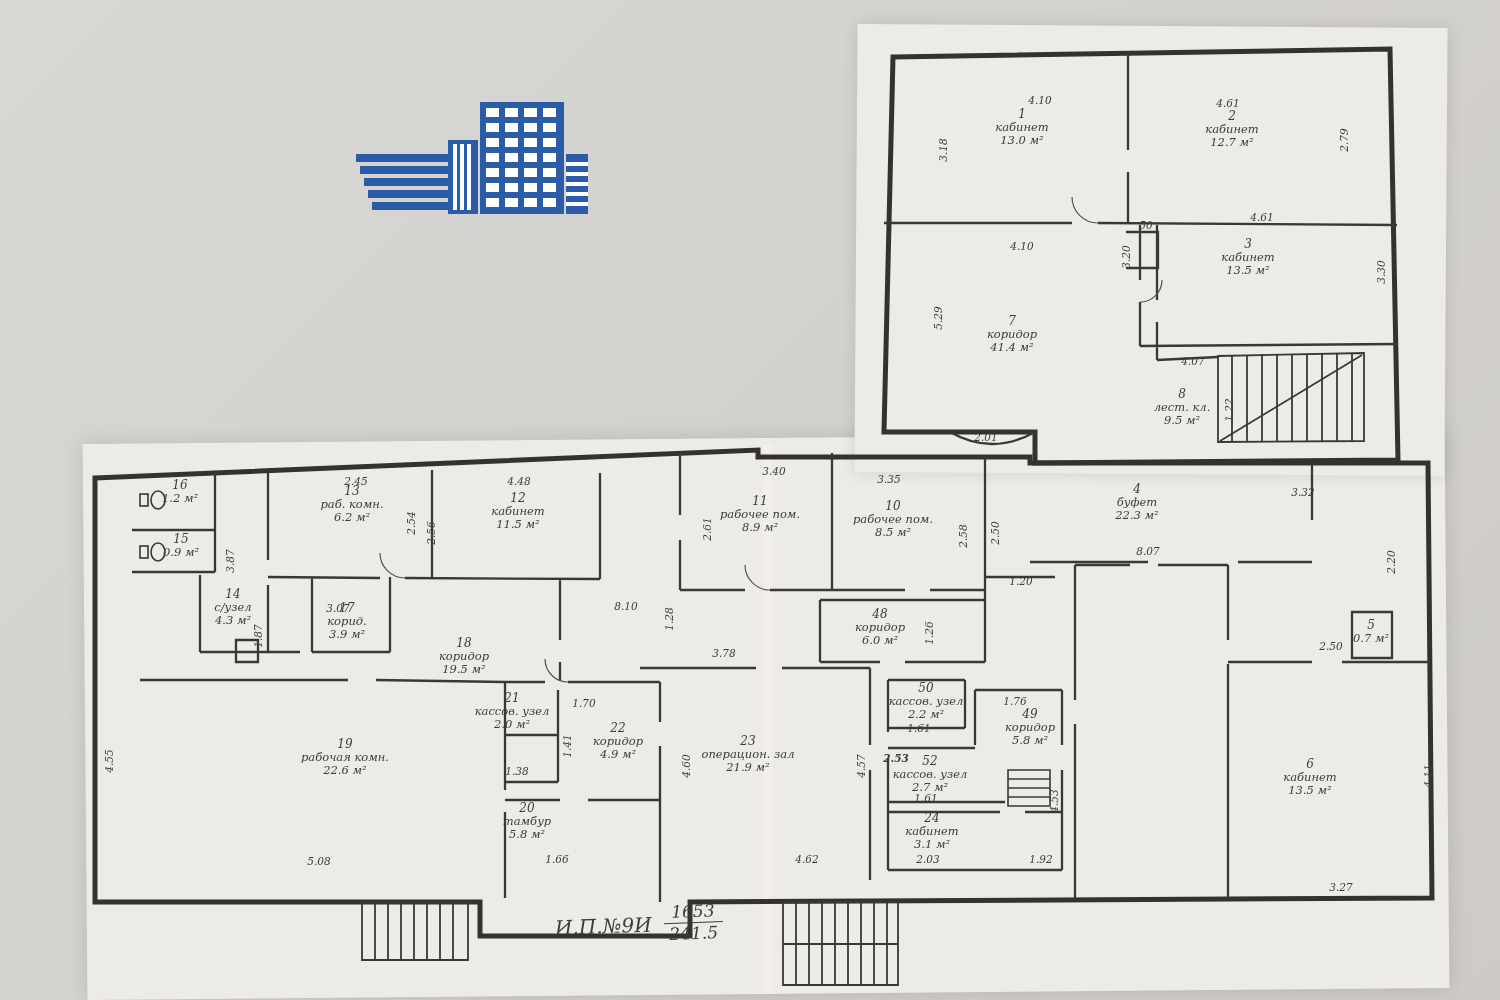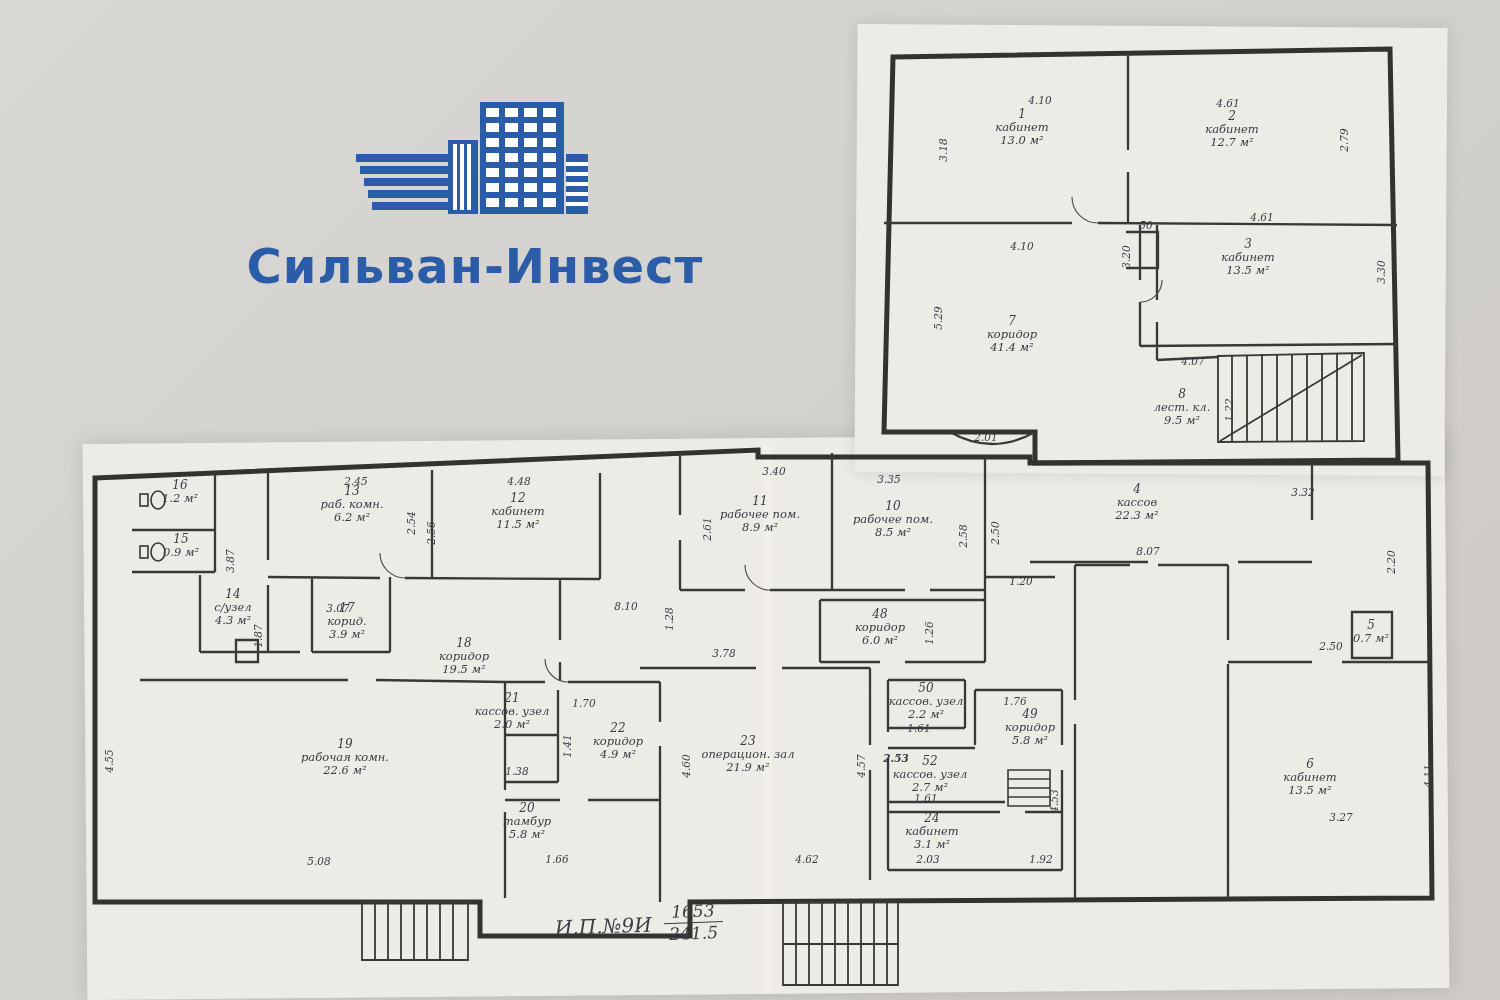--- a/index.html
+++ b/index.html
@@ -193,21 +193,21 @@
         <div class="rm">коридор</div>
         <div class="ra">41.4 м²</div>
       </div>
       <div class="room-label" style="left: 1182px; top: 408px;">
         <div class="rn">8</div>
         <div class="rm">лест. кл.</div>
         <div class="ra">9.5 м²</div>
       </div>
       <div class="room-label" style="left: 1137px; top: 503px;">
         <div class="rn">4</div>
-        <div class="rm">кассов</div>
+        <div class="rm">буфет</div>
         <div class="ra">22.3 м²</div>
       </div>
       <div class="room-label" style="left: 1371px; top: 632px;">
         <div class="rn">5</div>
         <div class="ra">0.7 м²</div>
       </div>
       <div class="room-label" style="left: 180px; top: 492px;">
         <div class="rn">16</div>
         <div class="ra">1.2 м²</div>
       </div>
@@ -348,21 +348,21 @@
       <div class="dim" style="left: 1015px; top: 701px;">1.76</div>
       <div class="dim" style="left: 896px; top: 758px; font-weight: bold;">2.53</div>
       <div class="dim" style="left: 926px; top: 798px;">1.61</div>
       <div class="dim rot" style="left: 1054px; top: 801px;">4.53</div>
       <div class="dim rot" style="left: 109px; top: 761px;">4.55</div>
       <div class="dim" style="left: 319px; top: 861px;">5.08</div>
       <div class="dim" style="left: 557px; top: 859px;">1.66</div>
       <div class="dim" style="left: 807px; top: 859px;">4.62</div>
       <div class="dim" style="left: 928px; top: 859px;">2.03</div>
       <div class="dim" style="left: 1041px; top: 859px;">1.92</div>
-      <div class="dim" style="left: 1341px; top: 817px; font-style: italic;">3.27</div>
+      <div class="dim" style="left: 1341px; top: 887px; font-style: italic;">3.27</div>
       <div class="dim rot" style="left: 1428px; top: 776px;">4.11</div>
     </div>
 
   <div class="logo">
     <svg width="250" height="132" viewBox="0 0 250 132">
       <g fill="#2b5ca8">
         <rect x="6" y="58" width="92" height="8"></rect>
         <rect x="10" y="70" width="88" height="8"></rect>
         <rect x="14" y="82" width="84" height="8"></rect>
         <rect x="18" y="94" width="80" height="8"></rect>
@@ -403,21 +403,20 @@
           <rect x="155" y="102" width="13" height="9"></rect>
           <rect x="174" y="102" width="13" height="9"></rect>
           <rect x="193" y="102" width="13" height="9"></rect>
         <rect x="216" y="66" width="22" height="4"></rect>
           <rect x="216" y="76" width="22" height="4"></rect>
           <rect x="216" y="86" width="22" height="4"></rect>
           <rect x="216" y="96" width="22" height="4"></rect>
           <rect x="216" y="106" width="22" height="4"></rect>
       </g>
     </svg>
-    <div class="logo-title">Сильван-Инвест</div>
   </div>
 
   <div class="note">
     <span>И.П.№9И</span>
     <span class="frac">
       <span class="num">1653</span>
       <span class="den">241.5</span>
     </span>
   </div>
 

